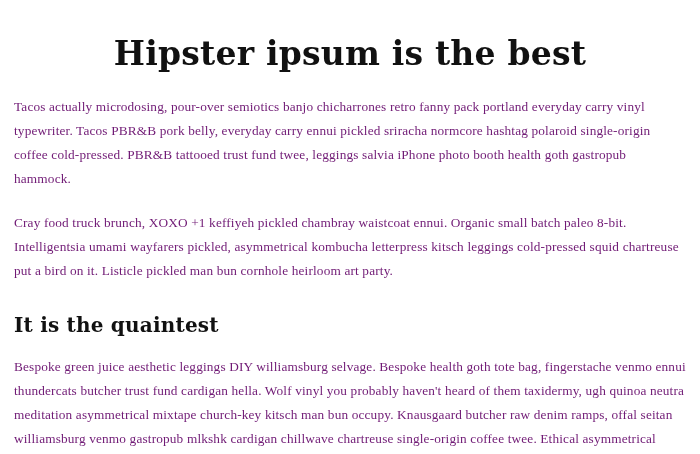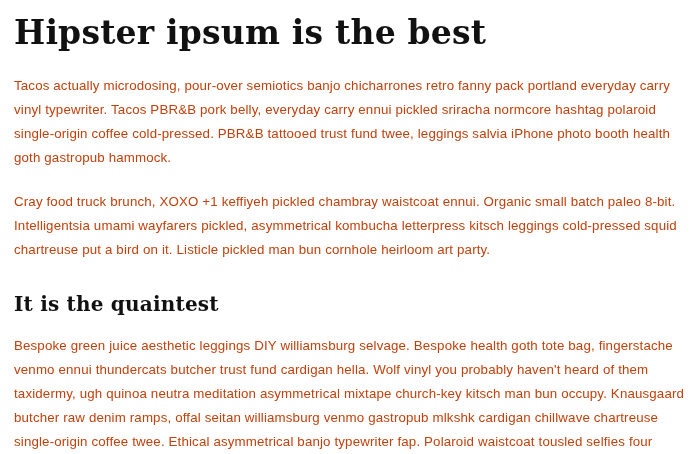--- a/index.html
+++ b/index.html
@@ -19,39 +19,40 @@
     width: 700px;
     height: 454px;
     padding: 14px 14px 0 14px;
   }
   h1.doc-title {
     font-family: "DejaVu Serif", serif;
     font-weight: bold;
     font-size: 33px;
     line-height: 1.15;
     letter-spacing: 0.2px;
-    margin: 0 0 22px 0;
+    margin: 21px 0 22px 0;
     color: #111111;
+    text-align: center;
   }
   h2.doc-subtitle {
     font-family: "DejaVu Serif", serif;
     font-weight: bold;
     font-size: 20px;
     line-height: 1.2;
     letter-spacing: 0.2px;
     margin: 30px 0 18px 0;
     color: #111111;
   }
   p.doc-para {
-    font-family: Liberation Sans, sans-serif;
+    font-family: Liberation Serif, serif;
     font-size: 13.3px;
     line-height: 24px;
     letter-spacing: 0.15px;
     margin: 0 0 20px 0;
-    color: #c2410c;
+    color: #701a75;
     text-align: left;
   }
   p.doc-para:last-child {
     margin-bottom: 0;
   }
 </style>
 </head>
 <body>
 
 <div class="page">

